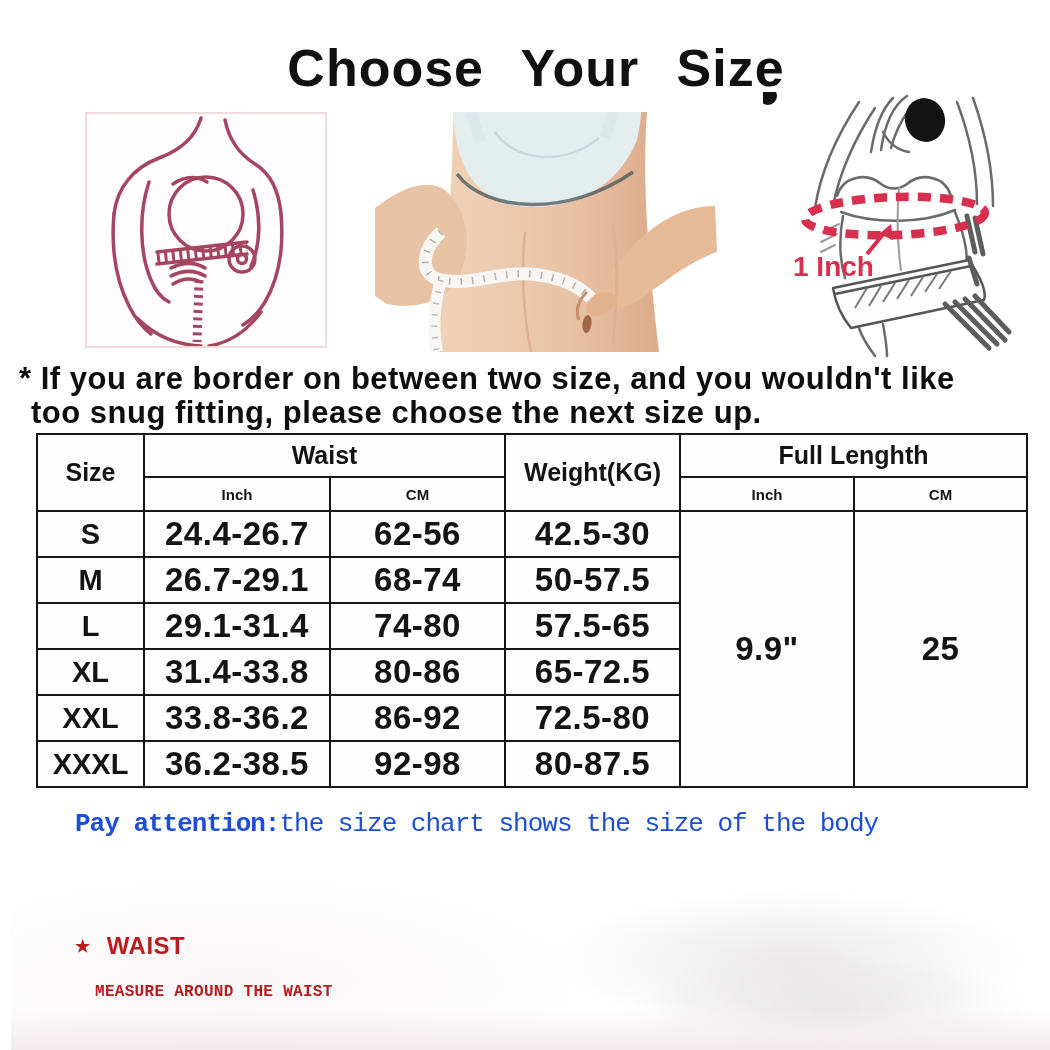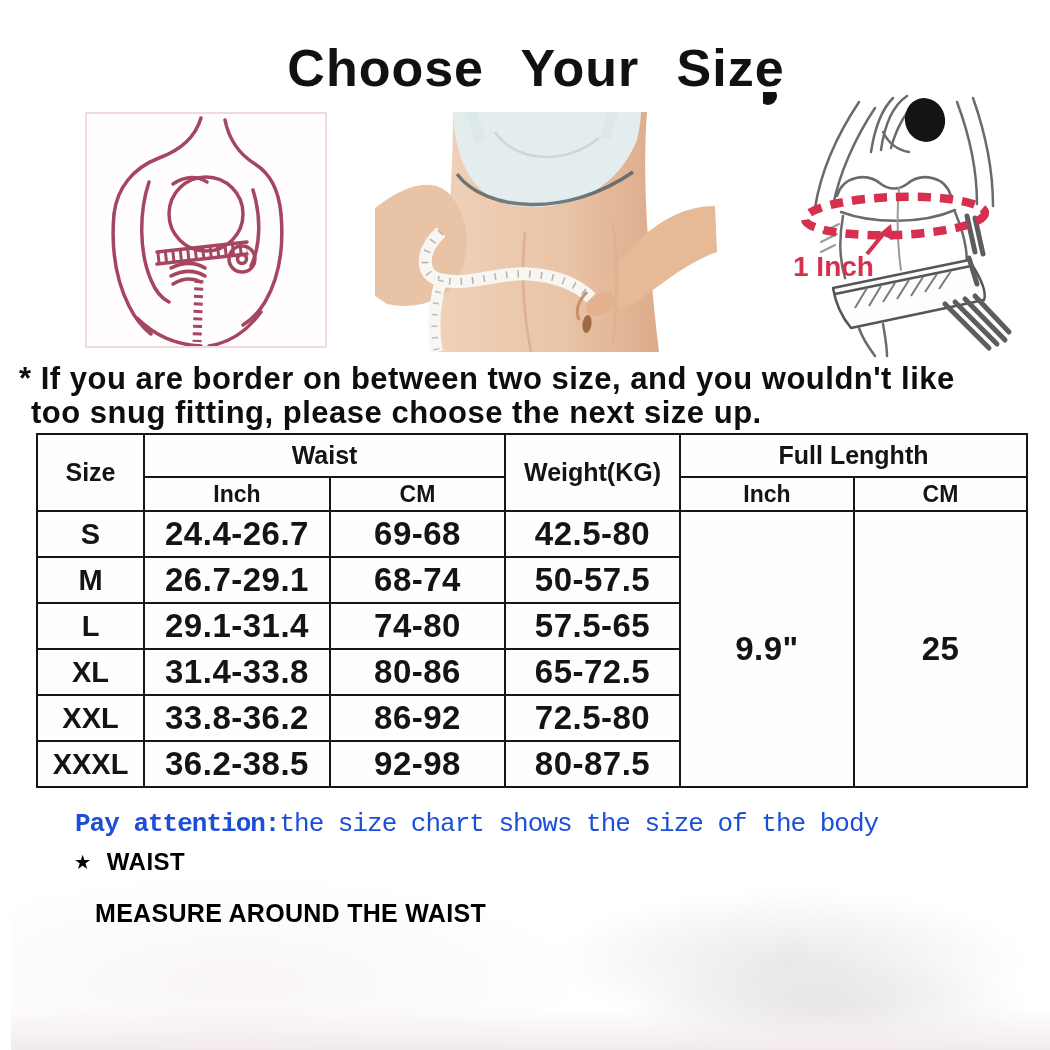--- a/index.html
+++ b/index.html
@@ -37,34 +37,34 @@
 
   table.size-table{
     position:absolute;left:25px;top:433px;width:990px;
     border-collapse:collapse;table-layout:fixed;background:#fefefe;
   }
   table.size-table td{
     border:2px solid #161616;text-align:center;vertical-align:middle;
     padding:0;font-weight:bold;color:#141414;
   }
   tr.h1{height:43px;} tr.h2{height:34px;} tr.br{height:46px;}
-  td.th{font-size:25px;} td.th2{font-size:23px;border-radius:8px;}
+  td.th{font-size:25px;} td.th2{font-size:15px;border-radius:8px;}
   td.sz{font-size:29px;} td.val{font-size:33px;letter-spacing:.5px;}
 
   .attention{
     position:absolute;left:64px;top:804px;width:960px;
     font-family:"Liberation Mono","DejaVu Sans Mono",monospace;
     font-size:26px;line-height:41px;color:#1d4ed8;letter-spacing:-1px;
   }
   .attention .bold{font-weight:bold;}
 
-  .waist-note{position:absolute;left:64px;top:848px;color:#000000;}
+  .waist-note{position:absolute;left:64px;top:932px;color:#b91c1c;}
   .waist-note .row1{font-size:24px;font-weight:bold;letter-spacing:.5px;}
   .waist-note .row1 .star{font-size:17px;vertical-align:2px;margin-right:16px;}
-  .waist-note .rowx{font-size:25px;font-weight:bold;margin:23px 0 0 20px;letter-spacing:.3px;}
+  .waist-note .rowx{font-size:16px;font-weight:bold;margin:23px 0 0 20px;letter-spacing:.3px;font-family:Liberation Mono, monospace;}
 </style>
 </head>
 <body>
 
 <div class="canvas">
 
   <div class="smudge s4"></div>
   <div class="smudge s1"></div>
   <div class="smudge s2"></div>
   <div class="smudge s3"></div>
@@ -192,22 +192,22 @@
       </tr>
       <tr class="h2">
         <td class="th2">Inch</td>
         <td class="th2">CM</td>
         <td class="th2">Inch</td>
         <td class="th2">CM</td>
       </tr>
       <tr class="br">
         <td class="sz">S</td>
         <td class="val">24.4-26.7</td>
-        <td class="val">69-68</td>
-        <td class="val">42.5-80</td>
+        <td class="val">62-56</td>
+        <td class="val">42.5-30</td>
         <td class="val" rowspan="6">9.9"</td>
         <td class="val" rowspan="6">25</td>
       </tr>
       <tr class="br">
         <td class="sz">M</td>
         <td class="val">26.7-29.1</td>
         <td class="val">68-74</td>
         <td class="val">50-57.5</td>
       </tr>
       <tr class="br">

